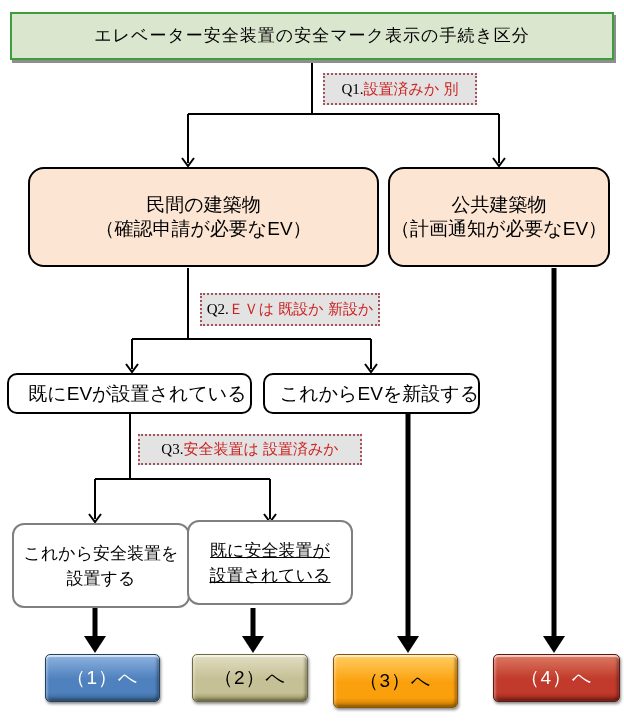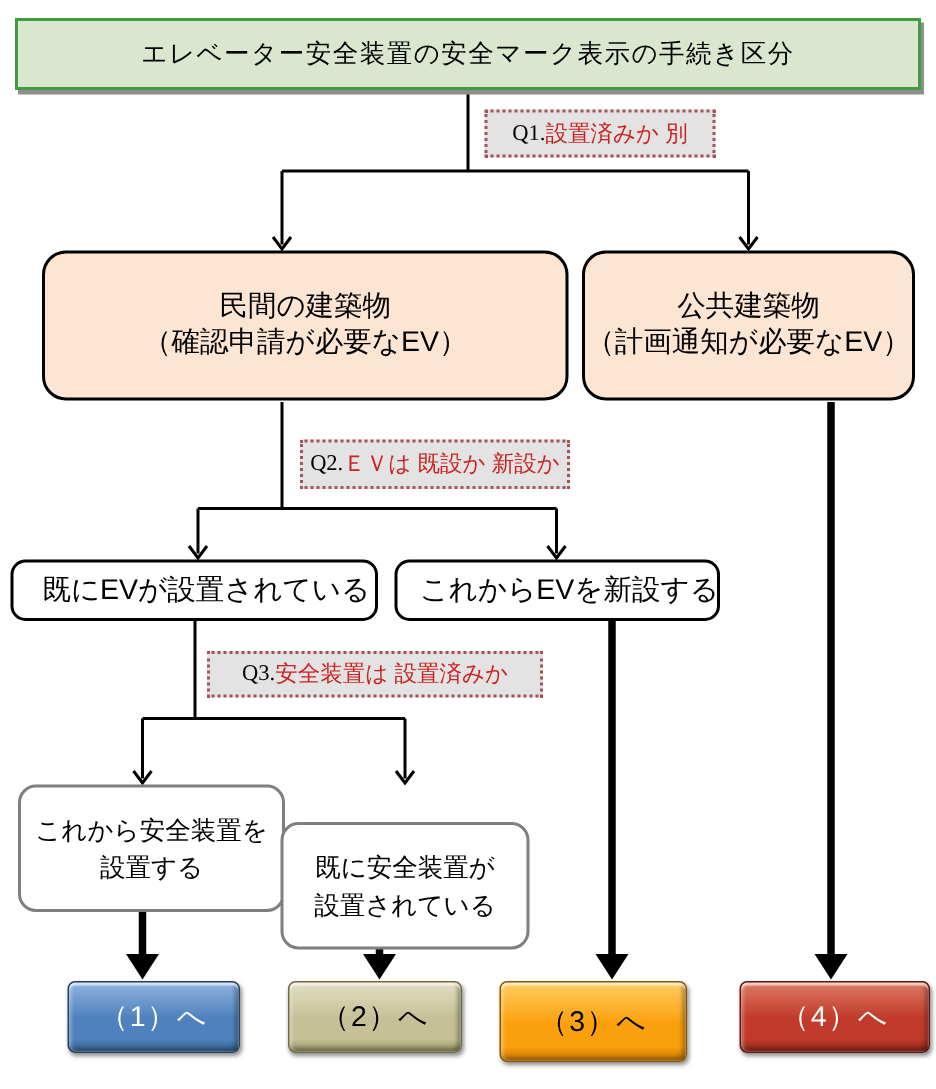--- a/index.html
+++ b/index.html
@@ -133,21 +133,21 @@
     <span>既にEVが設置されている</span>
   </div>
   <div class="abs flow-box white-box" style="left:263px;top:373px;width:217px;height:41px;text-align:center;">
     <span>これからEVを新設する</span>
   </div>
 
   <div class="abs flow-box gray-box" style="left:12px;top:523px;width:178px;height:85px;">
     <span>これから安全装置を</span>
     <span>設置する</span>
   </div>
-  <div class="abs flow-box gray-box" style="left:187px;top:548px;width:166px;height:85px;">
+  <div class="abs flow-box gray-box" style="left:187px;top:520px;width:166px;height:85px;text-decoration:underline;">
     <span>既に安全装置が</span>
     <span>設置されている</span>
   </div>
 
   <div class="abs goto-btn" style="left: 45px; top: 654px; width: 115px; height: 48px; --base: #4E81BD; --light: #8FB3E0; --dark: #38608F; --border: #24415F; color: rgb(255, 255, 255);">
     <span>（1）へ</span>
   </div>
   <div class="abs goto-btn" style="left: 192px; top: 654px; width: 116px; height: 48px; --base: #C6C096; --light: #E2DEC2; --dark: #94905F; --border: #6E6A43; color: rgb(0, 0, 0);">
     <span>（2）へ</span>
   </div>

